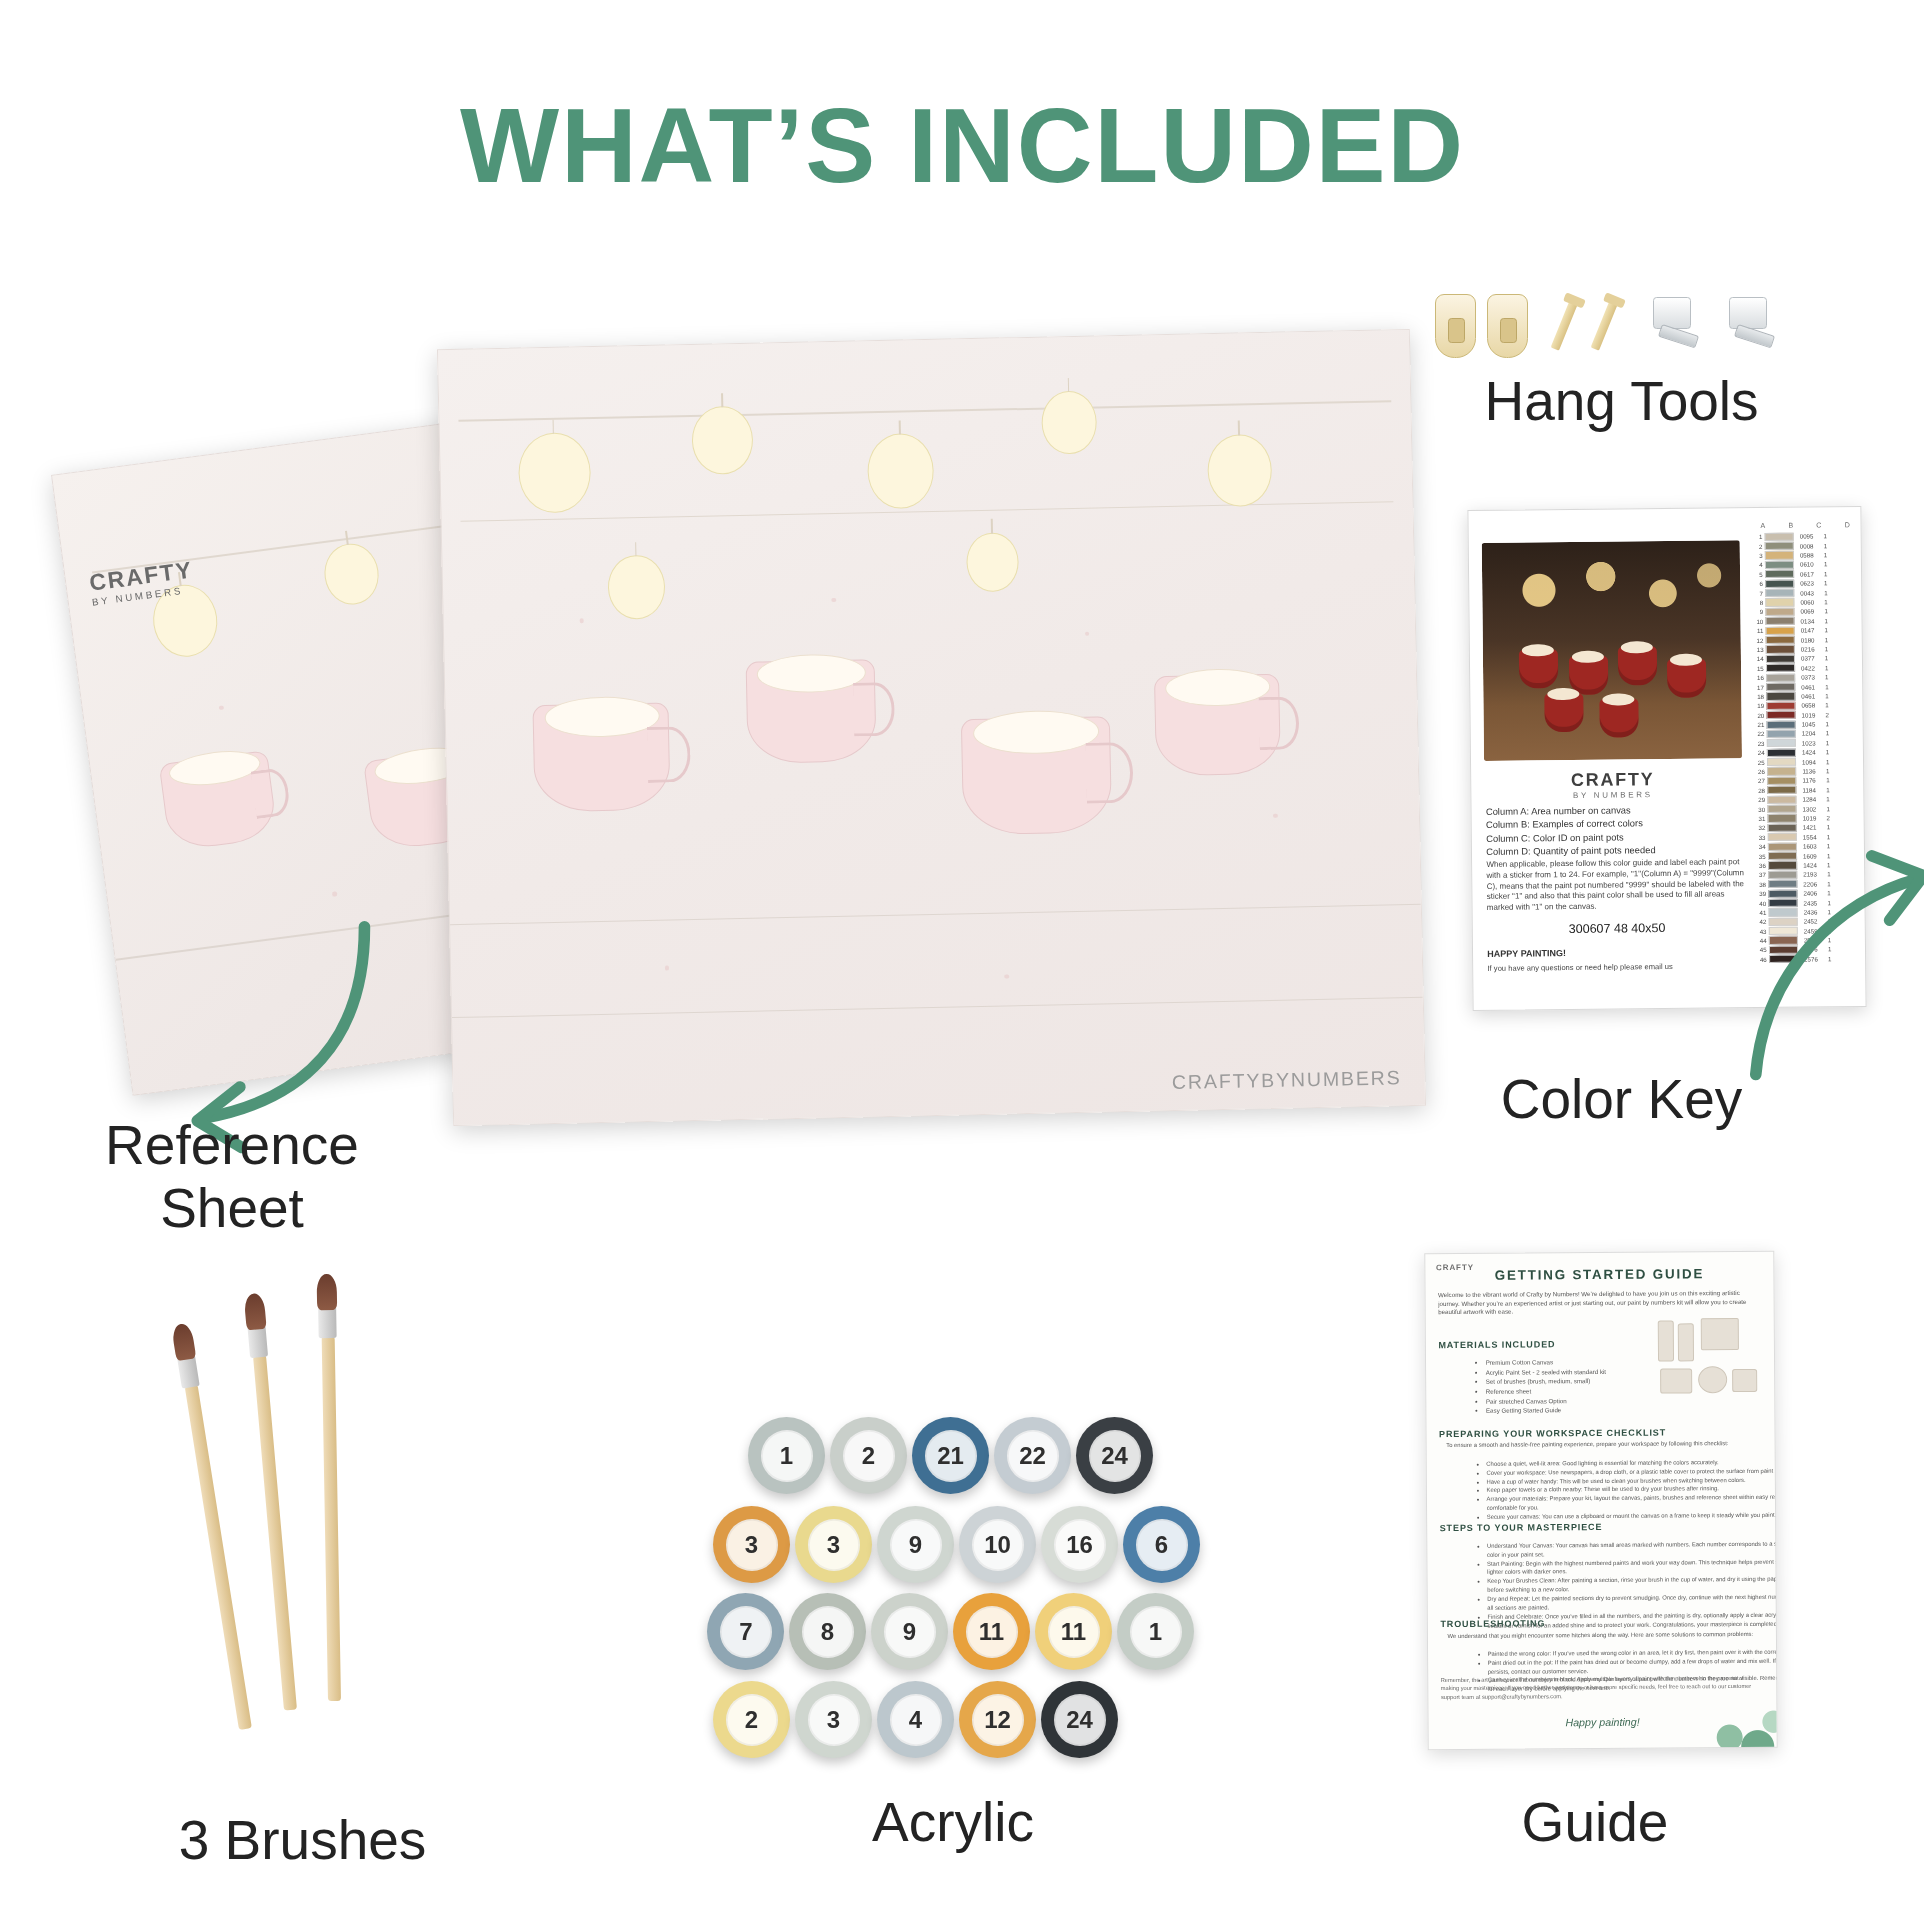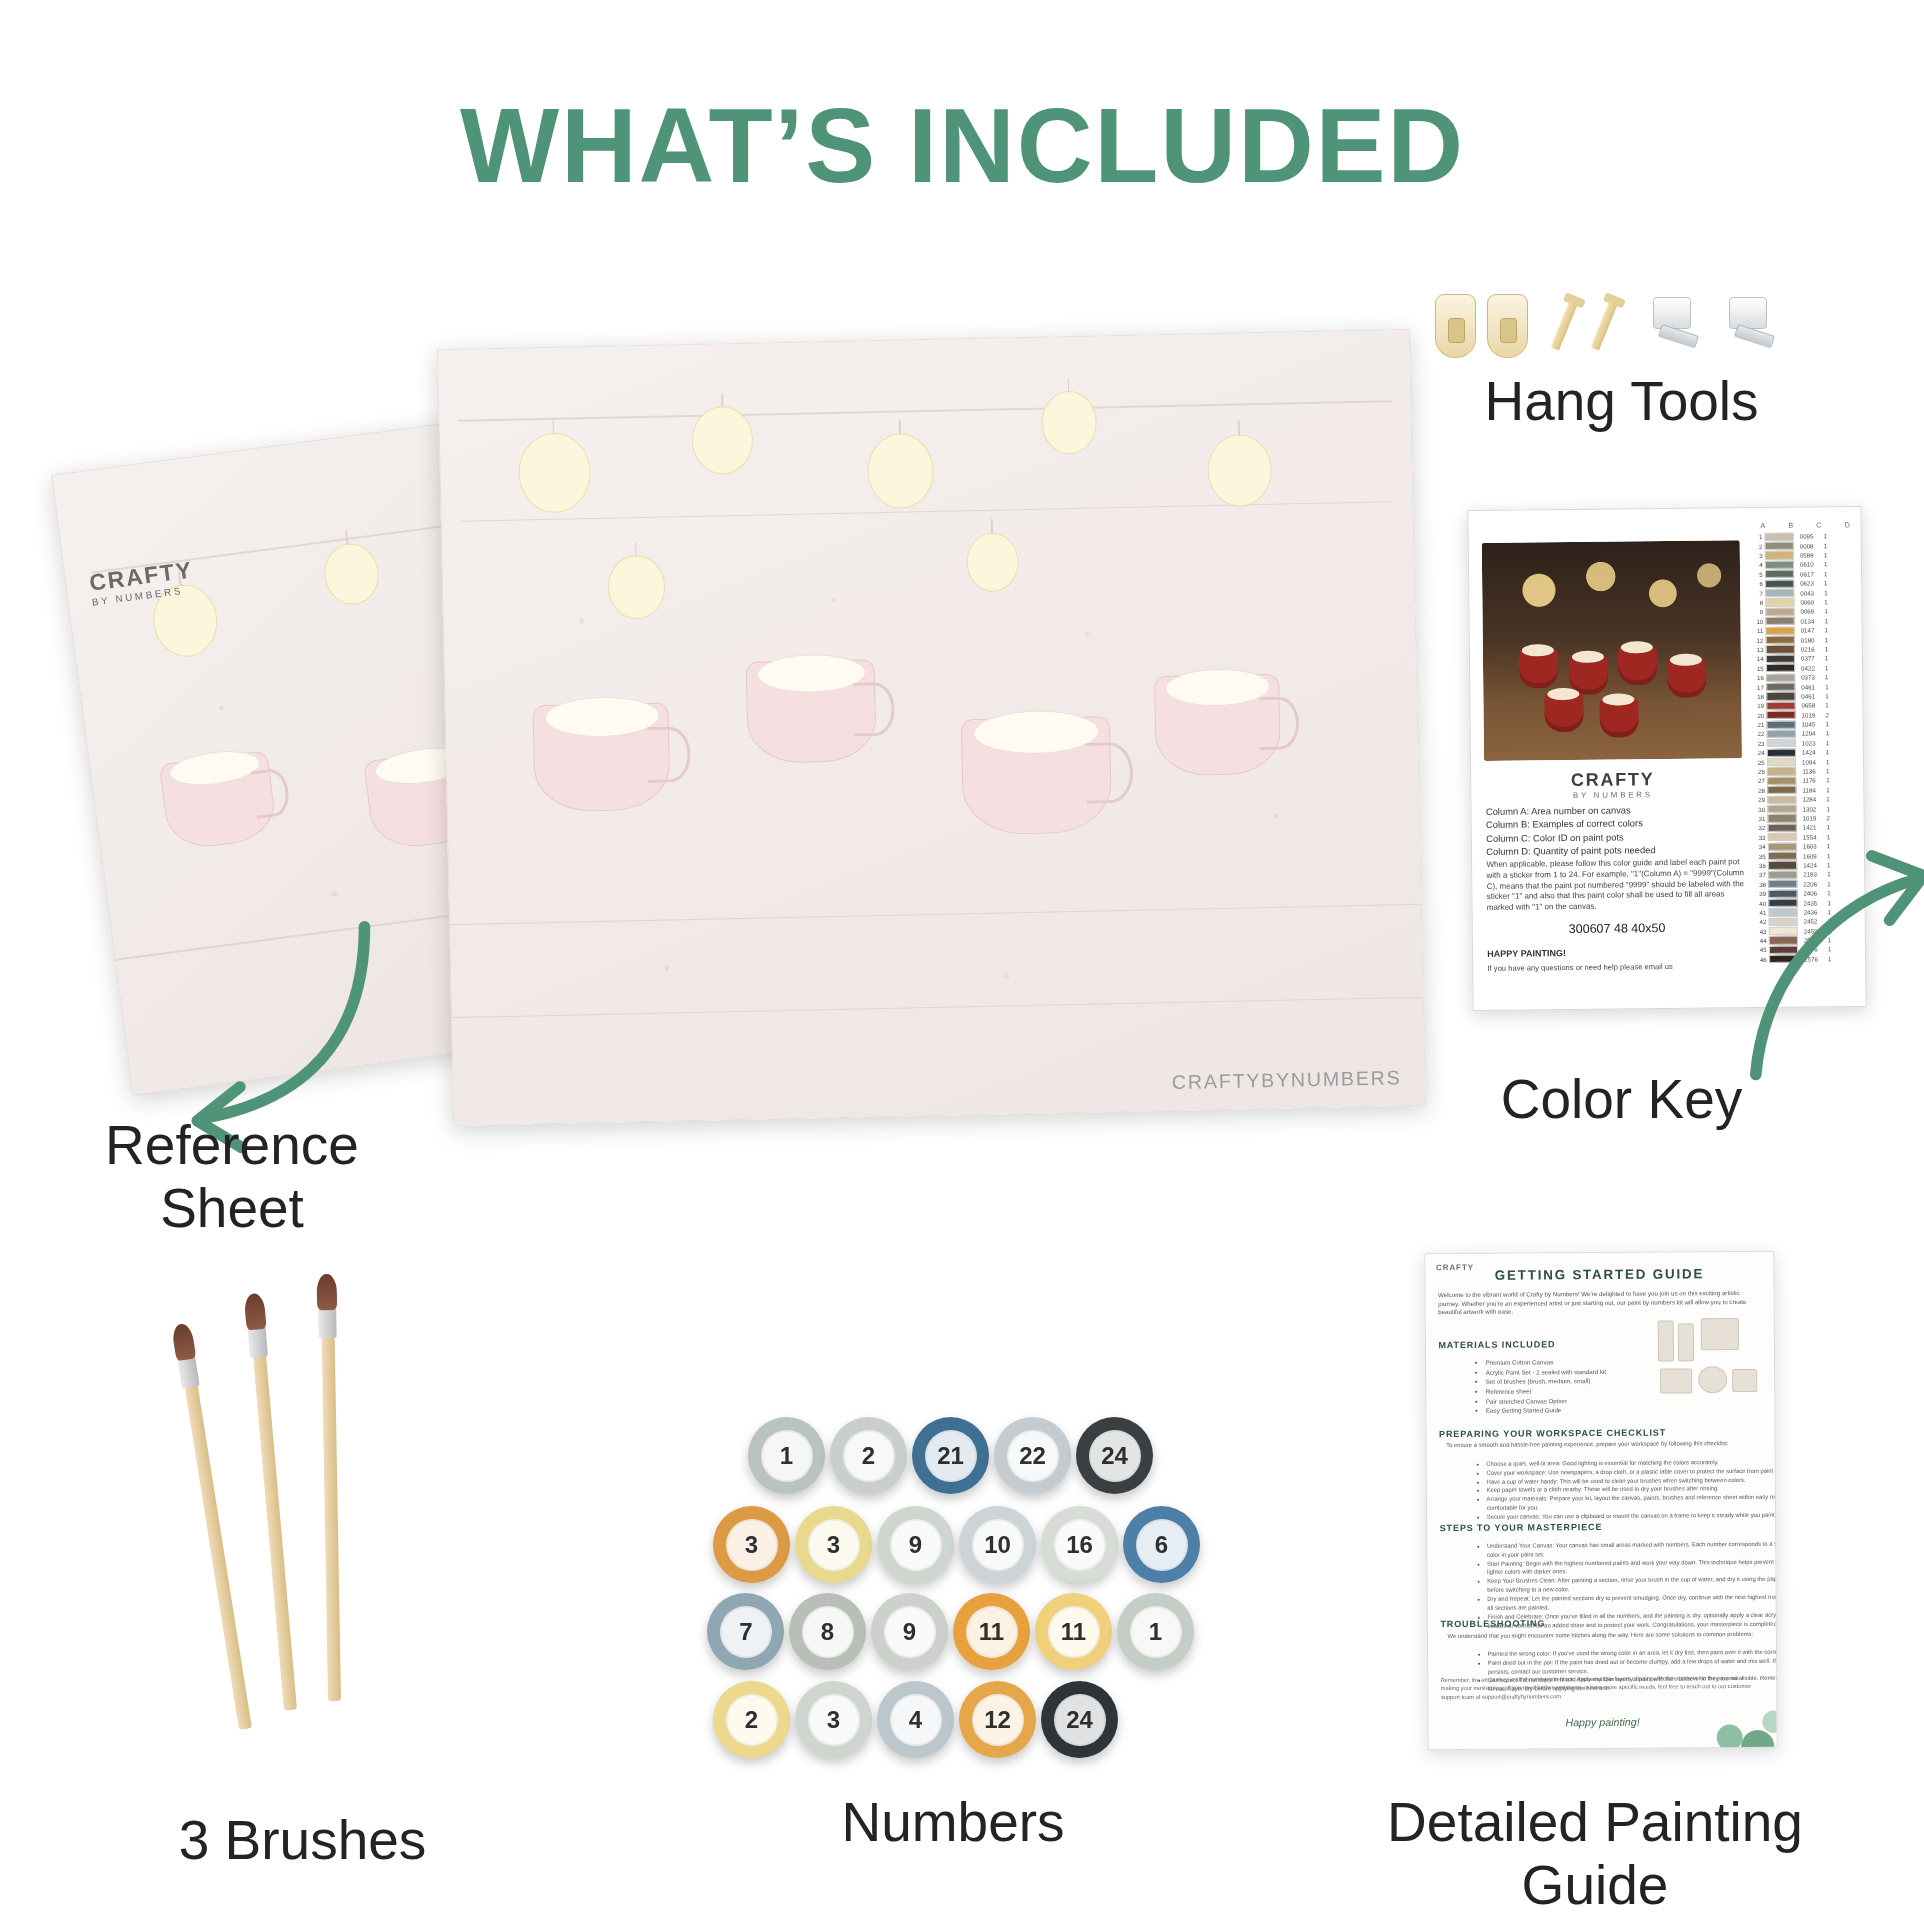--- a/index.html
+++ b/index.html
@@ -1042,21 +1042,21 @@
       <div class="lid">4</div>
     </div>
     <div class="pot" style="left: 273px; top: 264px; background: rgb(229, 167, 74);">
       <div class="lid">12</div>
     </div>
     <div class="pot" style="left: 355px; top: 264px; background: rgb(47, 52, 56);">
       <div class="lid">24</div>
     </div>
   </div>
 <div class="caption" style="left:659px;top:1791px;width:588px;">
-  <div>Numbers</div>
+  <div>Acrylic</div>
 </div>
 
 <div id="guide-sheet">
   <div class="g-brand">CRAFTY</div>
   <div class="g-title">GETTING STARTED GUIDE</div>
   <div class="g-intro">Welcome to the vibrant world of Crafty by Numbers! We’re delighted to have you join us on this exciting artistic journey. Whether you’re an experienced artist or just starting out, our paint by numbers kit will allow you to create beautiful artwork with ease.</div>
 
   <div class="g-h" style="top:86px;">MATERIALS INCLUDED</div>
   <ul class="g-list" style="top:98px;" id="g-materials">
       <li>Premium Cotton Canvas</li>
@@ -1102,16 +1102,15 @@
       <li>Painted the wrong color: If you’ve used the wrong color in an area, let it dry first, then paint over it with the correct color.</li>
       <li>Paint dried out in the pot: If the paint has dried out or become clumpy, add a few drops of water and mix well. If the issue persists, contact our customer service.</li>
       <li>Can’t cover the numbers in black: Apply multiple layers of paint with the numbers so they are not visible. Remember to let each layer dry before applying the next one.</li>
     </ul>
 
   <div class="g-foot">Remember, the art journey is all about enjoyment and discovery. Don’t worry about perfection, but revel in the process of making your masterpiece. If you need further assistance or have more specific needs, feel free to reach out to our customer support team at support@craftybynumbers.com.</div>
   <div class="g-happy">Happy painting!</div>
   <div class="g-corner"></div>
 </div>
 <div class="caption" style="left:1283px;top:1791px;width:624px;">
-  <div>Detailed Painting</div>
   <div>Guide</div>
 </div>
 
 
 </body></html>

